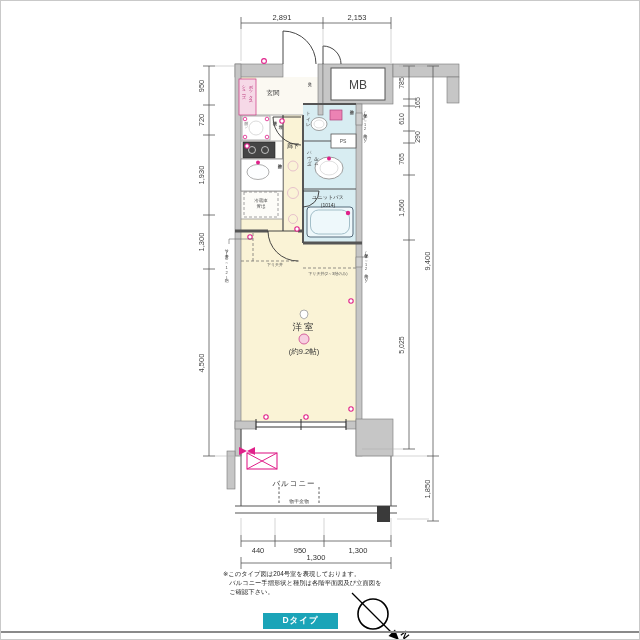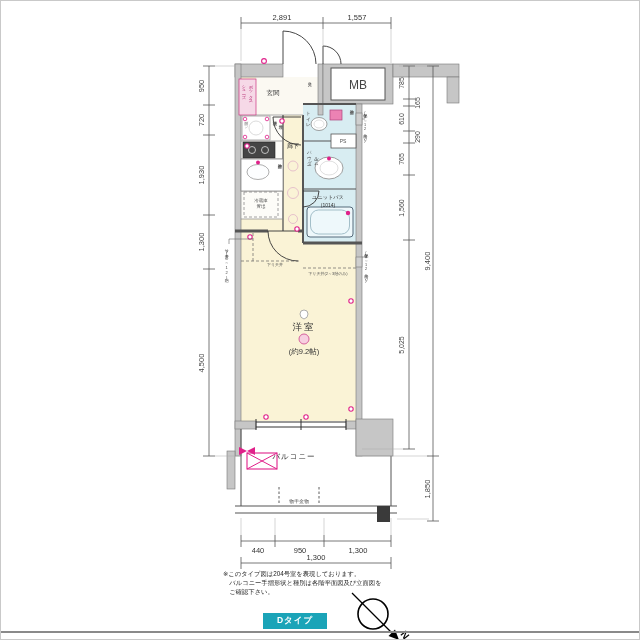--- a/index.html
+++ b/index.html
@@ -2,21 +2,21 @@
 <html><head>
 <meta charset="utf-8">
 <style>
   html,body{margin:0;padding:0;background:#fff;}
   .page{position:relative;width:640px;height:640px;background:#fff;border:1px solid #c9c9c9;box-sizing:border-box;overflow:hidden;font-family:"Liberation Sans","DejaVu Sans",sans-serif;}
   .plan-svg{position:absolute;left:0;top:0;}
   .lbl{position:absolute;transform:translate(-50%,-50%);white-space:nowrap;color:#333;line-height:1;}
   .rot{position:absolute;transform:translate(-50%,-50%) rotate(-90deg);white-space:nowrap;color:#444;line-height:1;}
   .vt{position:absolute;writing-mode:vertical-rl;text-orientation:upright;white-space:nowrap;color:#444;line-height:1.05;letter-spacing:0;}
   .note{position:absolute;color:#222;line-height:1.35;white-space:nowrap;}
-  .badge{position:absolute;left:262px;top:612px;width:64px;height:16px;background:#1ba4b8;color:#fff;
+  .badge{position:absolute;left:262px;top:612px;width:75px;height:16px;background:#1ba4b8;color:#fff;
          display:flex;align-items:center;justify-content:center;font-size:8.5px;font-weight:bold;letter-spacing:1px;}
   .bottom-rule{position:absolute;left:0;right:0;bottom:6px;border-top:2px solid #8a8a8a;}
   .n-label{position:absolute;font-weight:bold;font-size:10px;color:#000;transform:translate(-50%,-50%) rotate(52deg);}
 </style>
 </head>
 <body>
 
 <div class="page">
 
   <svg class="plan-svg" width="640" height="640" viewBox="0 0 640 640">
@@ -181,40 +181,40 @@
   <div class="lbl" style="left:342px;top:140px;font-size:5px;color:#555;">PS</div>
   <div class="lbl" style="left:292px;top:145px;font-size:6px;">廊下</div>
   <div class="lbl" style="left:327px;top:197px;font-size:5.2px;">ユニットバス</div>
   <div class="lbl" style="left:327px;top:204px;font-size:5px;">(1014)</div>
   <div class="lbl" style="left:260px;top:200px;font-size:4.5px;color:#555;">冷蔵庫</div>
   <div class="lbl" style="left:260px;top:206px;font-size:4.5px;color:#555;">置場</div>
   <div class="lbl" style="left:303px;top:326px;font-size:9.5px;letter-spacing:2px;">洋室</div>
   <div class="lbl" style="left:303px;top:351px;font-size:7.5px;text-align:right;">(約9.2帖)</div>
   <div class="lbl" style="left:274px;top:264px;font-size:4px;color:#555;">下り天井</div>
   <div class="lbl" style="left:327px;top:273px;font-size:4px;color:#555;">下り天井(2～3階のみ)</div>
-  <div class="lbl" style="left:293px;top:456px;font-size:7.5px;letter-spacing:1px;text-align:center;">バルコニー</div>
+  <div class="lbl" style="left:293px;top:483px;font-size:7.5px;letter-spacing:1px;text-align:center;">バルコニー</div>
   <div class="lbl" style="left:298px;top:500px;font-size:5px;color:#444;">物干金物</div>
 
   <div class="vt" style="left:240px;top:81px;font-size:4.3px;color:#b3256e;">シューズ</div>
   <div class="vt" style="left:247px;top:81px;font-size:4.3px;color:#b3256e;">ボックス</div>
   <div class="vt" style="left:306px;top:78px;font-size:4.2px;color:#555;">姿見</div>
   <div class="vt" style="left:304px;top:107px;font-size:4.6px;">トイレ</div>
   <div class="vt" style="left:348px;top:106px;font-size:4px;color:#555;">上部吊棚</div>
   <div class="vt" style="left:305px;top:146px;font-size:4.6px;">パウダー</div>
   <div class="vt" style="left:312px;top:152px;font-size:4.6px;">ルーム</div>
   <div class="vt" style="left:271px;top:117px;font-size:4.2px;color:#555;">洗濯機</div>
   <div class="vt" style="left:277px;top:121px;font-size:4.2px;color:#555;">置場</div>
   <div class="vt" style="left:243px;top:117px;font-size:3.8px;color:#999;">防水パン</div>
   <div class="vt" style="left:276px;top:160px;font-size:4px;color:#555;">上部吊戸棚</div>
   <div class="vt" style="left:223px;top:245px;font-size:4px;">下り天井(4～12階)</div>
   <div class="vt" style="left:362px;top:110px;font-size:3.8px;">竪配(4～12階あり)</div>
   <div class="vt" style="left:363px;top:250px;font-size:3.8px;">竪配(4～12階あり)</div>
 
   <div class="lbl" style="left:281px;top:17px;font-size:7.5px;">2,891</div>
-  <div class="lbl" style="left:356px;top:17px;font-size:7.5px;">1,557</div>
+  <div class="lbl" style="left:356px;top:17px;font-size:7.5px;">2,153</div>
   <div class="rot" style="left:201px;top:85px;font-size:7.5px;">950</div>
   <div class="rot" style="left:201px;top:119px;font-size:7.5px;">720</div>
   <div class="rot" style="left:201px;top:174px;font-size:7.5px;">1,930</div>
   <div class="rot" style="left:201px;top:241px;font-size:7.5px;">1,300</div>
   <div class="rot" style="left:201px;top:362px;font-size:7.5px;">4,500</div>
   <div class="rot" style="left:400px;top:82px;font-size:7px;">785</div>
   <div class="rot" style="left:416px;top:102px;font-size:7px;">165</div>
   <div class="rot" style="left:400px;top:118px;font-size:7px;">610</div>
   <div class="rot" style="left:416px;top:136px;font-size:7px;">290</div>
   <div class="rot" style="left:400px;top:158px;font-size:7px;">765</div>

